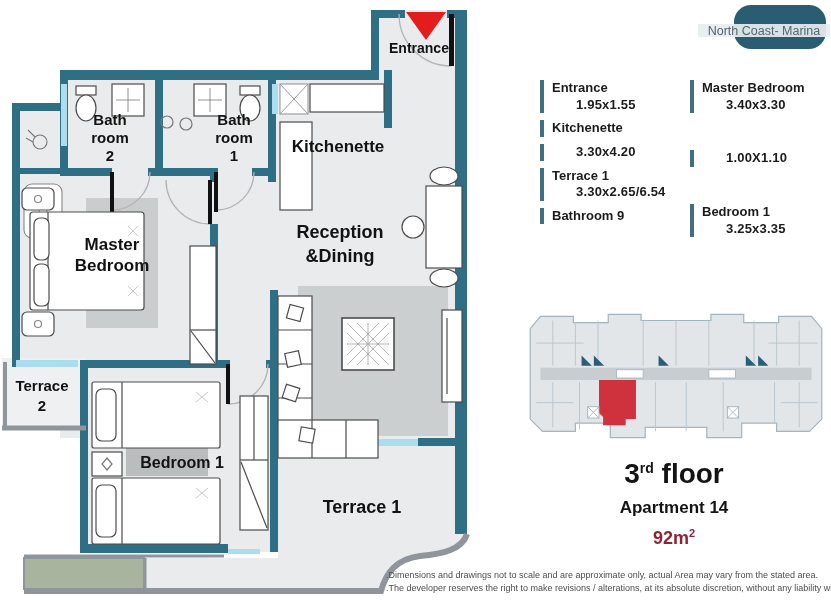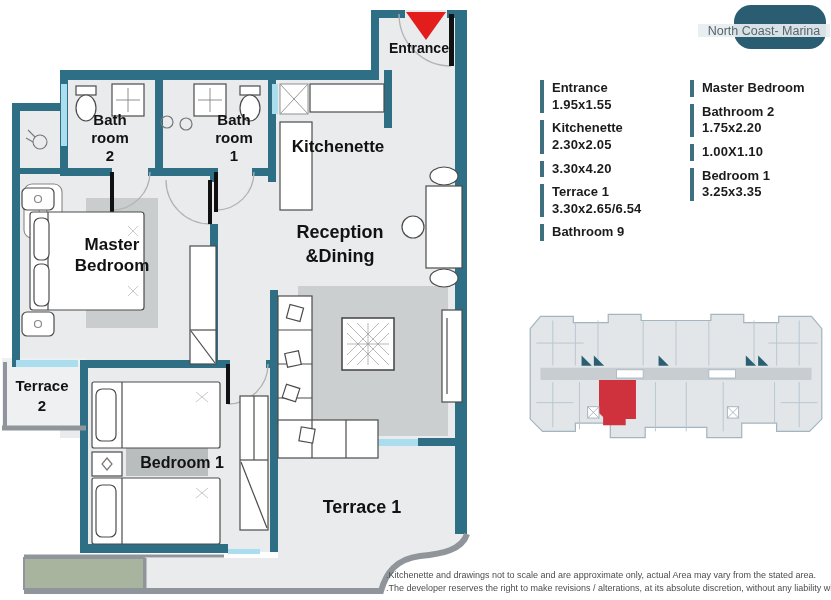--- a/index.html
+++ b/index.html
@@ -5,26 +5,26 @@
   html,body{margin:0;padding:0;background:#ffffff;}
   .page{
     position:relative;width:831px;height:600px;background:#fff;overflow:hidden;
     font-family:"Liberation Sans",sans-serif;color:#1e1e1e;
   }
   .plan-svg{position:absolute;left:0;top:0;}
   .logo{position:absolute;left:698px;top:2px;width:132px;height:54px;}
   .legend{position:absolute;left:540px;top:80px;display:flex;gap:4px;}
   .legend-col{display:flex;flex-direction:column;}
   .legend-col.c1{width:146px;}
-  .legend-col.c2{width:132px;}
+  .legend-col.c2{width:132px;gap:30px;}
   .legend-item{
     border-left:4px solid #40707f;padding-left:8px;margin-bottom:7px;
     font-size:13px;font-weight:bold;line-height:1.28;color:#1b1b1b;
   }
-  .legend-item .dims{letter-spacing:.2px;}
+  .legend-item .dims{letter-spacing:.2px;margin-left:24px;}
   .keyplan{position:absolute;left:522px;top:308px;}
   .unit-info{position:absolute;left:524px;top:458px;width:300px;text-align:center;}
   .floor-line{font-size:28px;font-weight:bold;color:#141414;}
   .floor-line sup{font-size:14px;}
   .apartment-line{font-size:17px;font-weight:bold;margin-top:8px;color:#141414;}
   .area-line{font-size:18px;font-weight:bold;margin-top:9px;color:#8e2333;}
   .area-line sup{font-size:11px;}
   .disclaimer{position:absolute;left:386px;top:569px;width:445px;
     font-size:9px;line-height:1.45;color:#4d4d4d;white-space:nowrap;}
   svg text{font-family:"Liberation Sans",sans-serif;}
@@ -234,40 +234,36 @@
   </svg>
 
   <div class="legend">
     <div class="legend-col c1">
       <div class="legend-item">
         <div>Entrance</div>
         <div class="dims">1.95x1.55</div>
       </div>
       <div class="legend-item">
         <div>Kitchenette</div>
-        <div class="dims">2.30x2.05</div>
       </div>
       <div class="legend-item">
         <div class="dims">3.30x4.20</div>
       </div>
       <div class="legend-item">
         <div>Terrace 1</div>
         <div class="dims">3.30x2.65/6.54</div>
       </div>
       <div class="legend-item">
         <div>Bathroom 9</div>
       </div>
     </div>
     <div class="legend-col c2">
       <div class="legend-item">
         <div>Master Bedroom</div>
-      </div>
-      <div class="legend-item">
-        <div>Bathroom 2</div>
-        <div class="dims">1.75x2.20</div>
+        <div class="dims">3.40x3.30</div>
       </div>
       <div class="legend-item">
         <div class="dims">1.00X1.10</div>
       </div>
       <div class="legend-item">
         <div>Bedroom 1</div>
         <div class="dims">3.25x3.35</div>
       </div>
     </div>
   </div>
@@ -310,19 +306,24 @@
     <g stroke="#9aabb5" stroke-width="0.8" fill="#fff">
       <rect x="64" y="96" width="11" height="11"></rect>
       <line x1="64" y1="96" x2="75" y2="107"></line>
         <line x1="75" y1="96" x2="64" y2="107"></line>
       <rect x="200" y="96" width="11" height="11"></rect>
       <line x1="200" y1="96" x2="211" y2="107"></line>
         <line x1="211" y1="96" x2="200" y2="107"></line>
     </g>
   </svg>
 
+  <div class="unit-info">
+    <div class="floor-line"><span>3</span><sup>rd</sup><span> floor</span></div>
+    <div class="apartment-line">Apartment 14</div>
+    <div class="area-line"><span>92m</span><sup>2</sup></div>
+  </div>
 
   <div class="disclaimer">
-    <div>.Kitchenette and drawings not to scale and are approximate only, actual Area may vary from the stated area.</div>
+    <div>.Dimensions and drawings not to scale and are approximate only, actual Area may vary from the stated area.</div>
     <div>.The developer reserves the right to make revisions / alterations, at its absolute discretion, without any liability whatsoever.</div>
   </div>
 
 </div>
 
 </body></html>

